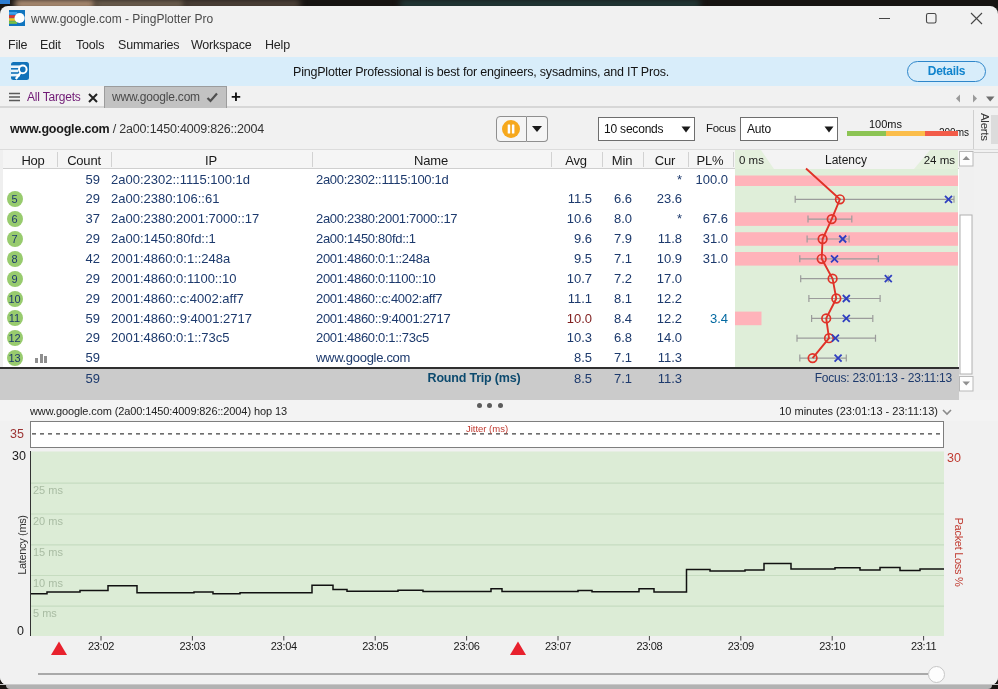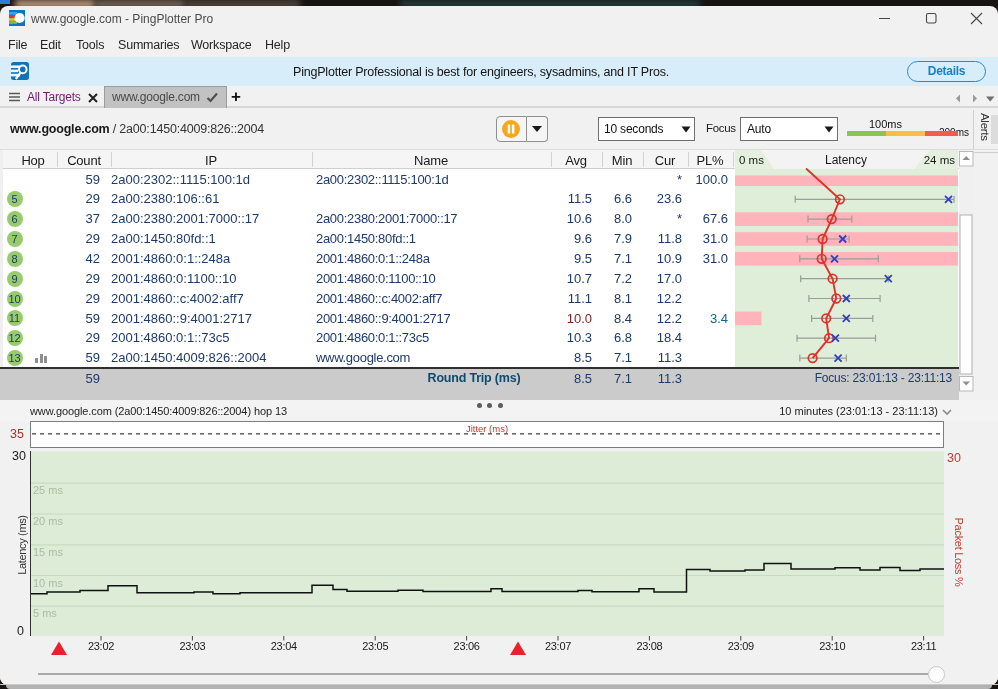--- a/index.html
+++ b/index.html
@@ -187,28 +187,27 @@
 <div class="a" style="left:551px;width:41px;text-align:right;top:308.5px;height:19.85px;line-height:19.85px;font-size:13px;color:#7f1d1d;">10.0</div>
 <div class="a" style="left:602px;width:30px;text-align:right;top:308.5px;height:19.85px;line-height:19.85px;font-size:13px;color:#1d3a6d;">8.4</div>
 <div class="a" style="left:643px;width:39px;text-align:right;top:308.5px;height:19.85px;line-height:19.85px;font-size:13px;color:#1d3a6d;">12.2</div>
 <div class="a" style="left:688px;width:40px;text-align:right;top:308.5px;height:19.85px;line-height:19.85px;font-size:13px;color:#0369a1;">3.4</div>
 <div class="a" style="left:6.5px;top:330.2px;width:16px;height:16px;border-radius:8px;background:#98cb6e;font-size:11px;color:#1d3a6d;text-align:center;line-height:16px;">12</div>
 <div class="a" style="left:57px;width:43px;text-align:right;top:328.3px;height:19.85px;line-height:19.85px;font-size:13px;color:#1d3a6d;">29</div>
 <div class="a" style="left:111px;top:328.3px;height:19.85px;line-height:19.85px;font-size:13px;color:#1d3a6d;">2001:4860:0:1::73c5</div>
 <div class="a" style="left:316px;letter-spacing:-0.3px;top:328.3px;height:19.85px;line-height:19.85px;font-size:13px;color:#1d3a6d;">2001:4860:0:1::73c5</div>
 <div class="a" style="left:551px;width:41px;text-align:right;top:328.3px;height:19.85px;line-height:19.85px;font-size:13px;color:#1d3a6d;">10.3</div>
 <div class="a" style="left:602px;width:30px;text-align:right;top:328.3px;height:19.85px;line-height:19.85px;font-size:13px;color:#1d3a6d;">6.8</div>
-<div class="a" style="left:643px;width:39px;text-align:right;top:328.3px;height:19.85px;line-height:19.85px;font-size:13px;color:#1d3a6d;">18.4</div>
+<div class="a" style="left:643px;width:39px;text-align:right;top:328.3px;height:19.85px;line-height:19.85px;font-size:13px;color:#1d3a6d;">14.0</div>
 <div class="a" style="left:688px;width:40px;text-align:right;top:328.3px;height:19.85px;line-height:19.85px;font-size:13px;color:#1d3a6d;"></div>
 <div class="a" style="left:6.5px;top:350.1px;width:16px;height:16px;border-radius:8px;background:#98cb6e;font-size:11px;color:#1d3a6d;text-align:center;line-height:16px;">13</div>
 <div class="a" style="left:35px;top:357.6px;width:3px;height:5px;background:#8f8f8f;"></div>
 <div class="a" style="left:39.5px;top:353.6px;width:3px;height:9px;background:#8f8f8f;"></div>
 <div class="a" style="left:44px;top:355.6px;width:3px;height:7px;background:#8f8f8f;"></div>
 <div class="a" style="left:57px;width:43px;text-align:right;top:348.1px;height:19.85px;line-height:19.85px;font-size:13px;color:#1d3a6d;">59</div>
-<div class="a" style="left:111px;top:348.1px;height:19.85px;line-height:19.85px;font-size:13px;color:#1d3a6d;">2a00:1450:4009:826::2004</div>
 <div class="a" style="left:316px;letter-spacing:-0.3px;top:348.1px;height:19.85px;line-height:19.85px;font-size:13px;color:#1d3a6d;">www.google.com</div>
 <div class="a" style="left:551px;width:41px;text-align:right;top:348.1px;height:19.85px;line-height:19.85px;font-size:13px;color:#1d3a6d;">8.5</div>
 <div class="a" style="left:602px;width:30px;text-align:right;top:348.1px;height:19.85px;line-height:19.85px;font-size:13px;color:#1d3a6d;">7.1</div>
 <div class="a" style="left:643px;width:39px;text-align:right;top:348.1px;height:19.85px;line-height:19.85px;font-size:13px;color:#1d3a6d;">11.3</div>
 <div class="a" style="left:688px;width:40px;text-align:right;top:348.1px;height:19.85px;line-height:19.85px;font-size:13px;color:#1d3a6d;"></div>
 <div class="a" style="left:0;top:150px;width:3px;height:216.5px;background:#efefef;"></div>
 <svg class="a" style="left:733px;top:150px" width="225" height="218" shape-rendering="geometricPrecision">
         <rect x="2" y="0" width="223" height="19" fill="#e4f0dd"></rect>
         <polygon points="28,0 197,0 181,19 41,19" fill="#f3f3f3"></polygon>
         <rect x="2" y="19" width="223" height="199" fill="#dfeed9"></rect>

